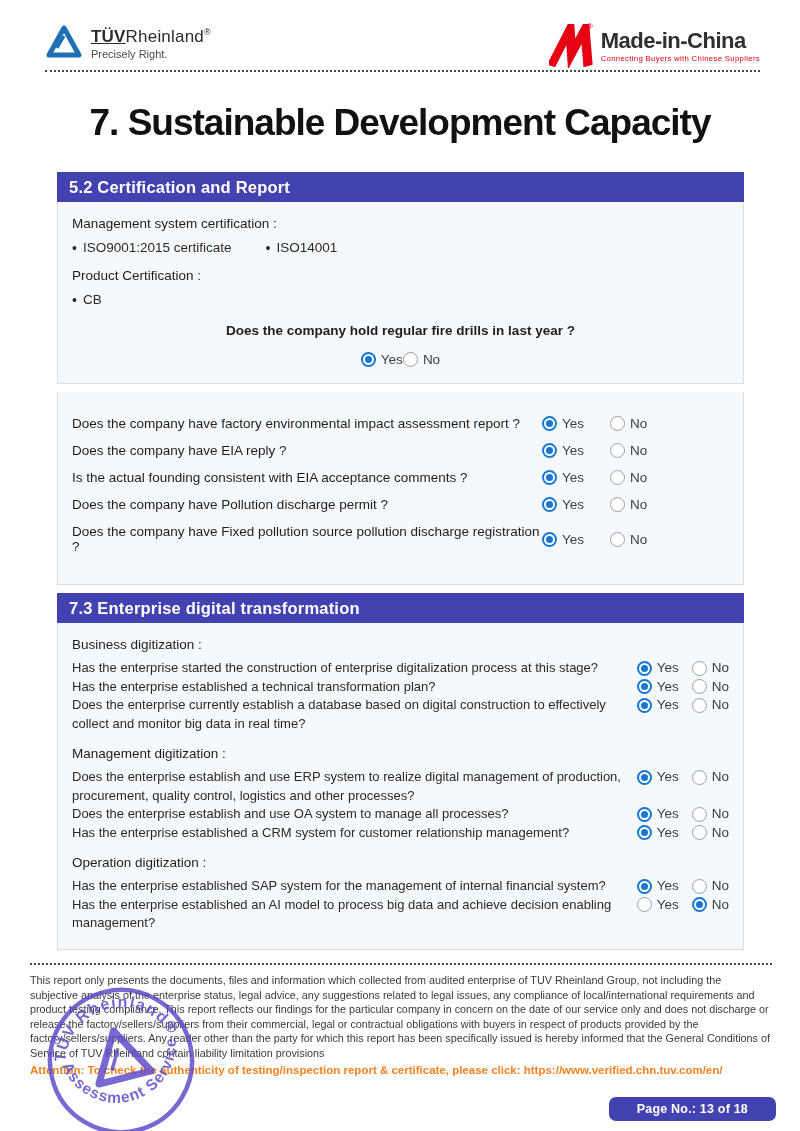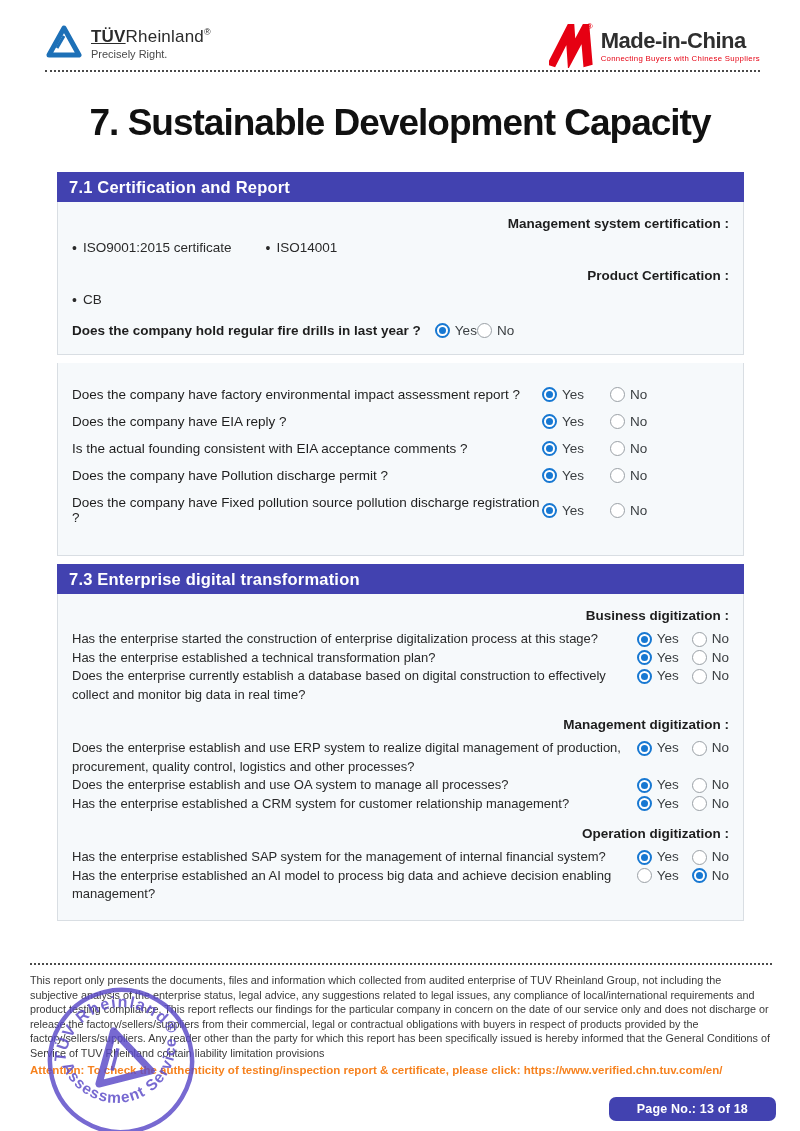--- a/index.html
+++ b/index.html
@@ -32,26 +32,26 @@
   .title { position:absolute; top:102px; left:0; width:100%; text-align:center;
     font-size:37px; font-weight:bold; color:#111; letter-spacing:-1px; }
 
   
   .main { position:absolute; top:172px; left:57px; width:687px; }
   .sec { margin-bottom:8px; }
   .sec-header { background:#4242b0; color:#ffffff; font-weight:bold; font-size:16.5px;
     height:30px; line-height:30px; padding-left:12px; letter-spacing:.2px; }
   .sec-body { background:#f6f9fb; border:1px solid #d9dee3; border-top:none; padding:14px 14px 16px; }
 
-  .grp-label { font-weight:bold; font-size:13.5px; color:#1e1e1e;text-align:right; }
+  .grp-label { font-weight:normal; font-size:13.5px; color:#1e1e1e; }
   .bullets { margin:9px 0 13px; font-size:13.5px; color:#2a2a2a; display:flex; gap:34px; }
   .bullet-item { display:inline-flex; align-items:center; gap:6px; }
   .bullet-dot { font-size:14px; line-height:1; }
 
-  .q-inline { display:flex; align-items:center; gap:14px; margin-top:16px; }
+  .q-inline { display:flex; align-items:center; gap:14px; margin-top:16px;flex-direction:column; }
   .q-bold { font-weight:bold; font-size:13.5px; color:#1e1e1e; }
 
   .s2-body { padding:24px 14px 30px; }
   .row2 { display:flex; align-items:center; margin-bottom:12px; }
   .row2:last-child { margin-bottom:0; }
   .q2 { font-weight:normal; font-size:13.5px; width:470px; color:#1e1e1e; }
   .rg2 { display:flex; gap:26px; }
 
   .s3-body { padding:12px 14px 16px; }
   .grp3 { margin-top:13px; }
@@ -115,21 +115,21 @@
       </span>
     </div>
   </div>
   <div class="dotted-top"></div>
 
   <div class="title">7. Sustainable Development Capacity</div>
 
   <div class="main">
 
     <div class="sec">
-      <div class="sec-header">7.1 Certification and Report</div>
+      <div class="sec-header">5.2 Certification and Report</div>
       <div class="sec-body">
         <div class="grp-label">Management system certification :</div>
         <div class="bullets">
           <span class="bullet-item">
               <span class="bullet-dot">•</span>
               <span>ISO9001:2015 certificate</span>
             </span>
           <span class="bullet-item">
               <span class="bullet-dot">•</span>
               <span>ISO14001</span>

